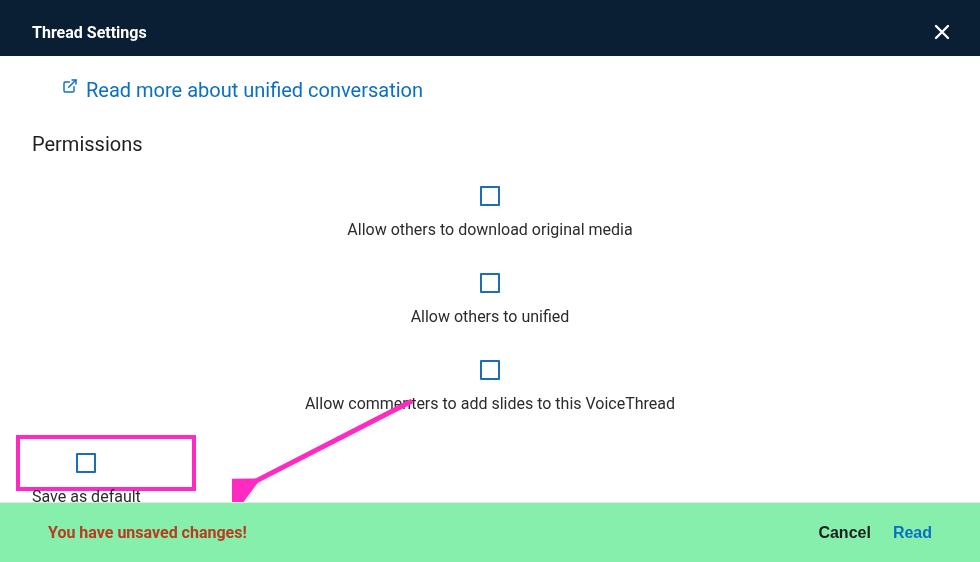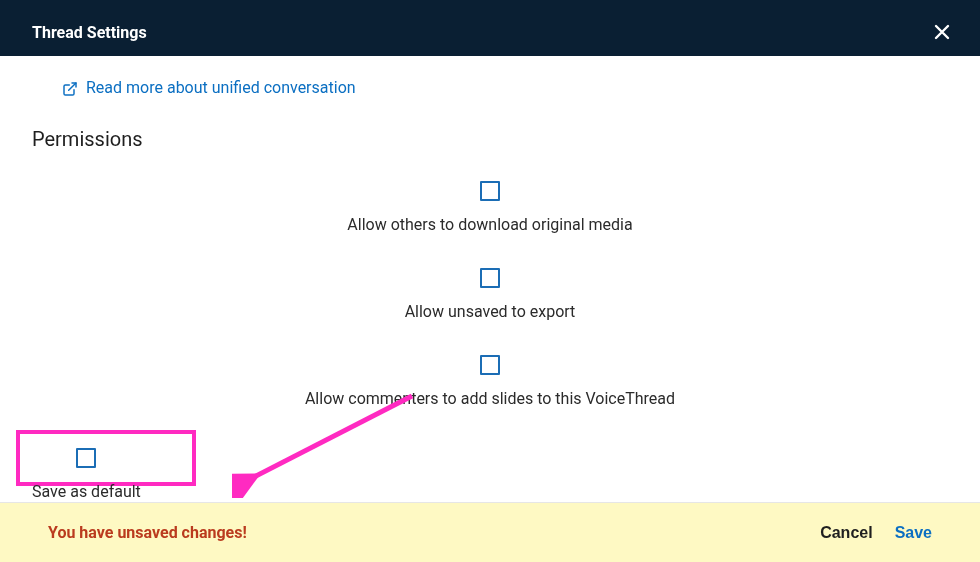--- a/index.html
+++ b/index.html
@@ -22,24 +22,24 @@
   .link-row {
     display: flex;
     align-items: center;
     gap: 8px;
     margin-left: 30px;
     margin-bottom: 30px;
   }
   .link-row a {
     color: #0b6fc2;
     text-decoration: none;
-    font-size: 16px;
+    font-size: 20px;
     font-weight: 400;
     display: inline-flex;
-    align-items: flex-end;
+    align-items: flex-start;
     gap: 8px;
   }
   .link-row svg { stroke: #0b6fc2; fill: none; }
   .section-title {
     font-size: 20px;
     font-weight: 400;
     color: #1f1f1f;
     margin-bottom: 30px;
   }
   .checkbox-row {
@@ -86,21 +86,21 @@
   }
   .footer {
     position: absolute;
     bottom: 0;
     left: 0;
     right: 0;
     border-top: 1px solid #e6e6e6;
     display: flex;
     align-items: center;
     padding: 20px 48px;
-    background: #fef9c3;
+    background: #86efac;
   }
   .unsaved {
     color: #ba3b1e;
     font-weight: 700;
     font-size: 16px;
   }
   .footer-actions {
     margin-left: auto;
     display: flex;
     gap: 22px;
@@ -150,21 +150,21 @@
 
   <h2 class="section-title">Permissions</h2>
 
   <label class="checkbox-row">
     <span class="cb"></span>
     <span class="label">Allow others to download original media</span>
   </label>
 
   <label class="checkbox-row">
     <span class="cb"></span>
-    <span class="label">Allow unsaved to export</span>
+    <span class="label">Allow others to unified</span>
   </label>
 
 
   <label class="checkbox-row">
     <span class="cb"></span>
     <span class="label">Allow commenters to add slides to this VoiceThread</span>
   </label>
 
   <div class="save-default-group">
     <div class="highlight-box"></div>
@@ -181,15 +181,15 @@
       <span class="label">Save as default</span>
     </label>
   </div>
 
 </div>
 
 <div class="footer">
   <span class="unsaved">You have unsaved changes!</span>
   <div class="footer-actions">
     <button class="btn-cancel">Cancel</button>
-    <button class="btn-save">Save</button>
+    <button class="btn-save">Read</button>
   </div>
 </div>
 
 </body></html>

